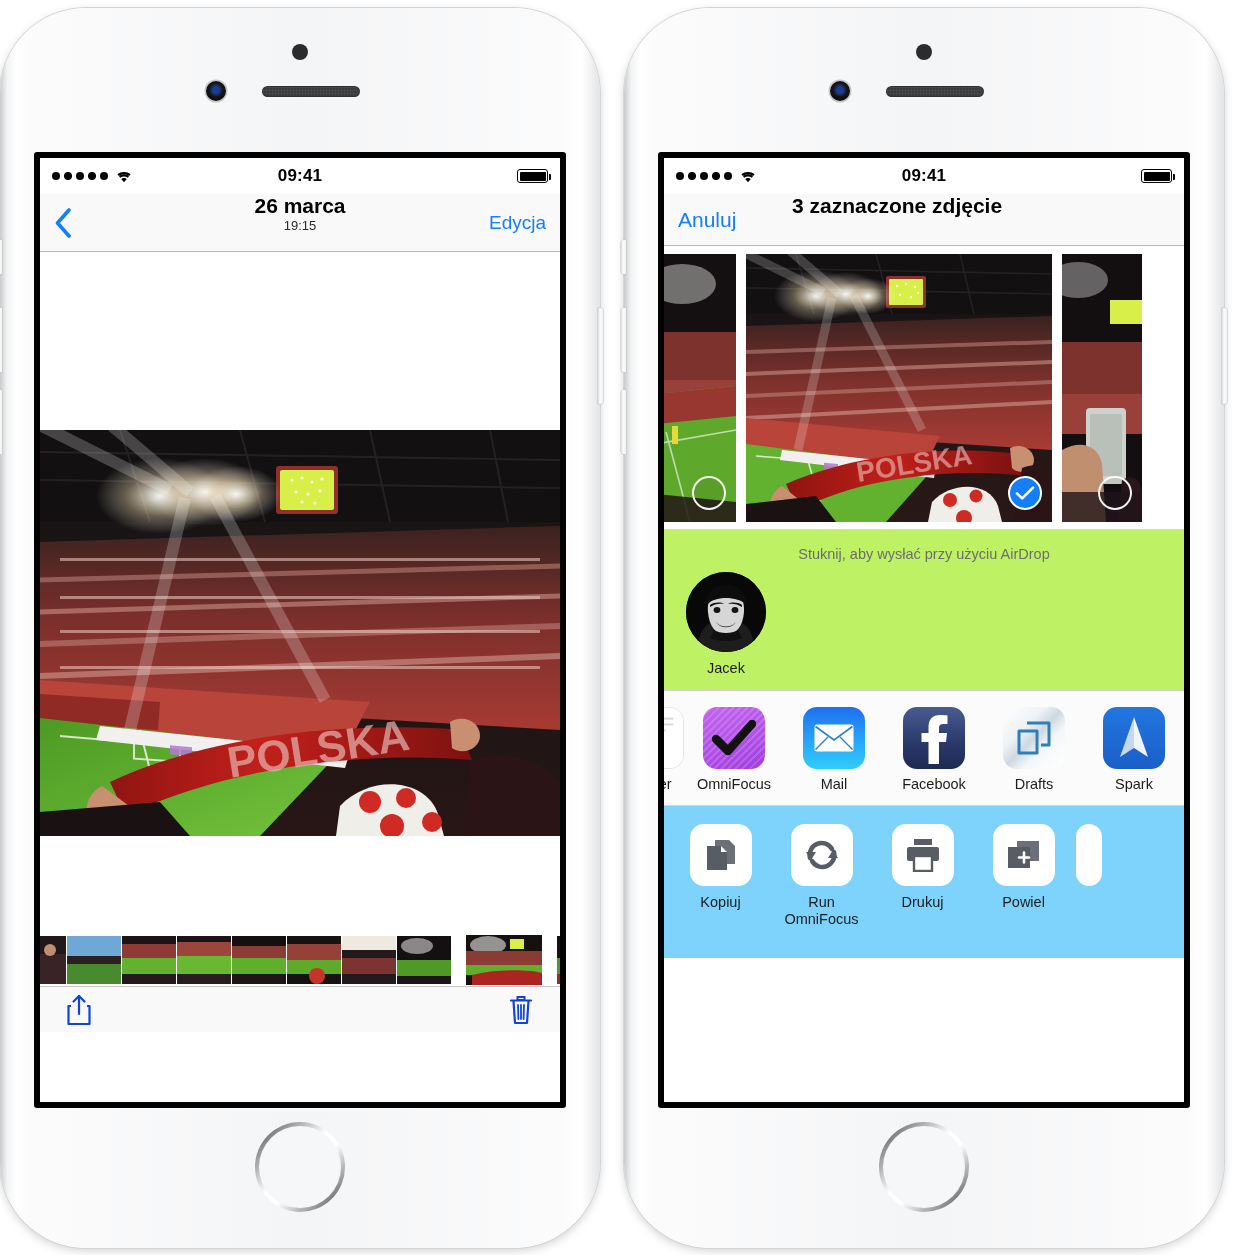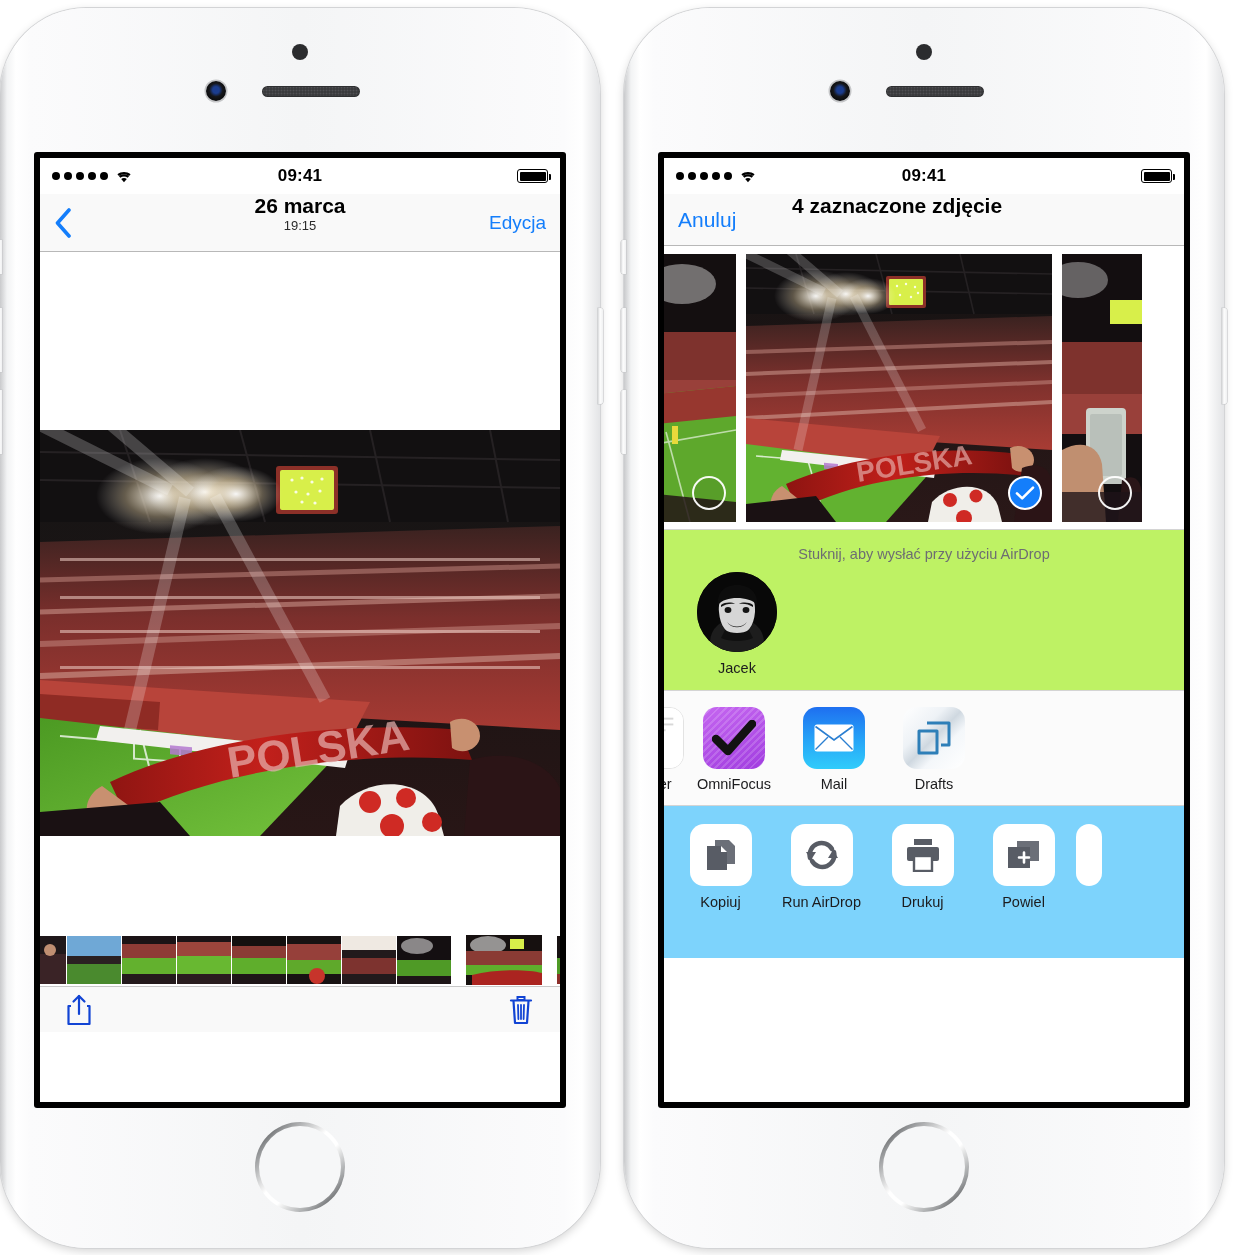--- a/index.html
+++ b/index.html
@@ -201,21 +201,21 @@
 
   .airdrop {
     background: #bef264;
     border-bottom: .5px solid #d4d4d4;
     padding: 10px 0 14px 0;
   }
   .airdrop-hint {
     text-align: center; font-size: 14.5px; color: #6d6d72;
     padding: 6px 0 10px 0;
   }
-  .airdrop-people { display: flex; padding-left: 25px; }
+  .airdrop-people { display: flex; padding-left: 14px; }
   .person { width: 96px; text-align: center; cursor: pointer; }
   .avatar {
     width: 80px; height: 80px; border-radius: 50%;
     margin: 0 auto 8px auto;
     overflow: hidden;
     background: #0b0b0b;
     position: relative;
   }
   .person-name { font-size: 14.5px; color: #1c1c1e; }
 
@@ -581,21 +581,21 @@
           <div class="sb-right">
             <span class="battery">
                 <i></i>
               </span>
           </div>
         </div>
 
         <div class="navbar r">
           <div class="nav-cancel">Anuluj</div>
           <div class="nav-title-wrap">
-            <div class="nav-title">4 zaznaczone zdjęcie</div>
+            <div class="nav-title">3 zaznaczone zdjęcie</div>
           </div>
         </div>
 
         <div class="carousel">
           <div class="car-item side first">
             <svg width="80" height="268" viewBox="0 0 80 268" preserveAspectRatio="none">
               <rect width="80" height="268" fill="#140f10"></rect>
               <ellipse cx="26" cy="30" rx="34" ry="20" fill="#ffffff" opacity=".4"></ellipse>
               <rect y="78" width="80" height="60" fill="#7e322d"></rect>
               <rect y="126" width="80" height="20" fill="#99403a"></rect>
@@ -772,31 +772,48 @@
             <div class="app-icon icon-mail">
               <svg width="40" height="28" viewBox="0 0 40 28">
                 <rect x="0.5" y="0.5" width="39" height="27" rx="2.5" fill="#fff"></rect>
                 <path d="M1.5 2.5 L20 16 L38.5 2.5" fill="none" stroke="#2b7fd1" stroke-width="1.6"></path>
                 <path d="M1.5 25.5 L14 13 M38.5 25.5 L26 13" fill="none" stroke="#2b7fd1" stroke-width="1.4"></path>
               </svg>
             </div>
             <div class="app-label">Mail</div>
           </div>
 
+          <div class="app">
+            <div class="app-icon icon-facebook">
+              <svg width="30" height="52" viewBox="0 0 30 52">
+                <path d="M20 52 V30 H27 L28 21 H20 V16 C20 13.5 21 12 25 12 H28.5 V3.5 C27 3.2 23.8 3 21 3 C13.8 3 9.5 7 9.5 15 V21 H2.5 V30 H9.5 V52 Z" fill="#fff"></path>
+              </svg>
+            </div>
+            <div class="app-label">Facebook</div>
+          </div>
 
           <div class="app">
             <div class="app-icon icon-drafts">
               <svg width="38" height="38" viewBox="0 0 38 38">
                 <path d="M4 12 H22 V34 H4 Z" fill="none" stroke="#2e7fb8" stroke-width="3" stroke-linejoin="round"></path>
                 <path d="M12 4 H34 V26 H26" fill="none" stroke="#2e7fb8" stroke-width="3" stroke-linejoin="round"></path>
               </svg>
             </div>
             <div class="app-label">Drafts</div>
           </div>
 
+          <div class="app">
+            <div class="app-icon icon-spark">
+              <svg width="36" height="46" viewBox="0 0 36 46">
+                <path d="M18 2 L32 42 L18 33 Z" fill="#eef4fb"></path>
+                <path d="M18 2 L4 42 L18 33 Z" fill="#c6d8ec"></path>
+              </svg>
+            </div>
+            <div class="app-label">Spark</div>
+          </div>
         </div>
 
         <div class="actions-row">
           <div class="action">
             <div class="action-icon">
               <svg width="34" height="36" viewBox="0 0 34 36">
                 <path d="M11 3 H25 L31 9 V27 H11 Z" fill="#6b6f78"></path>
                 <path d="M3 9 H17 L23 15 V33 H3 Z" fill="#585c65"></path>
                 <path d="M17 9 V15 H23 Z" fill="#ffffff"></path>
               </svg>
@@ -806,21 +823,21 @@
 
           <div class="action">
             <div class="action-icon">
               <svg width="36" height="34" viewBox="0 0 36 34">
                 <path d="M6 20 A12 12 0 0 1 28 11" fill="none" stroke="#585c65" stroke-width="4.5" stroke-linecap="round"></path>
                 <path d="M30 14 A12 12 0 0 1 8 23" fill="none" stroke="#585c65" stroke-width="4.5" stroke-linecap="round"></path>
                 <path d="M2 14 L7 22 L12 14 Z" fill="#585c65"></path>
                 <path d="M34 20 L29 12 L24 20 Z" fill="#585c65"></path>
               </svg>
             </div>
-            <div class="action-label">Run AirDrop</div>
+            <div class="action-label">Run OmniFocus</div>
           </div>
 
           <div class="action">
             <div class="action-icon">
               <svg width="36" height="34" viewBox="0 0 36 34">
                 <rect x="9" y="1" width="18" height="6" fill="#585c65"></rect>
                 <rect x="2" y="9" width="32" height="14" rx="2" fill="#585c65"></rect>
                 <rect x="9" y="18" width="18" height="15" fill="#fff" stroke="#585c65" stroke-width="2.4"></rect>
               </svg>
             </div>

